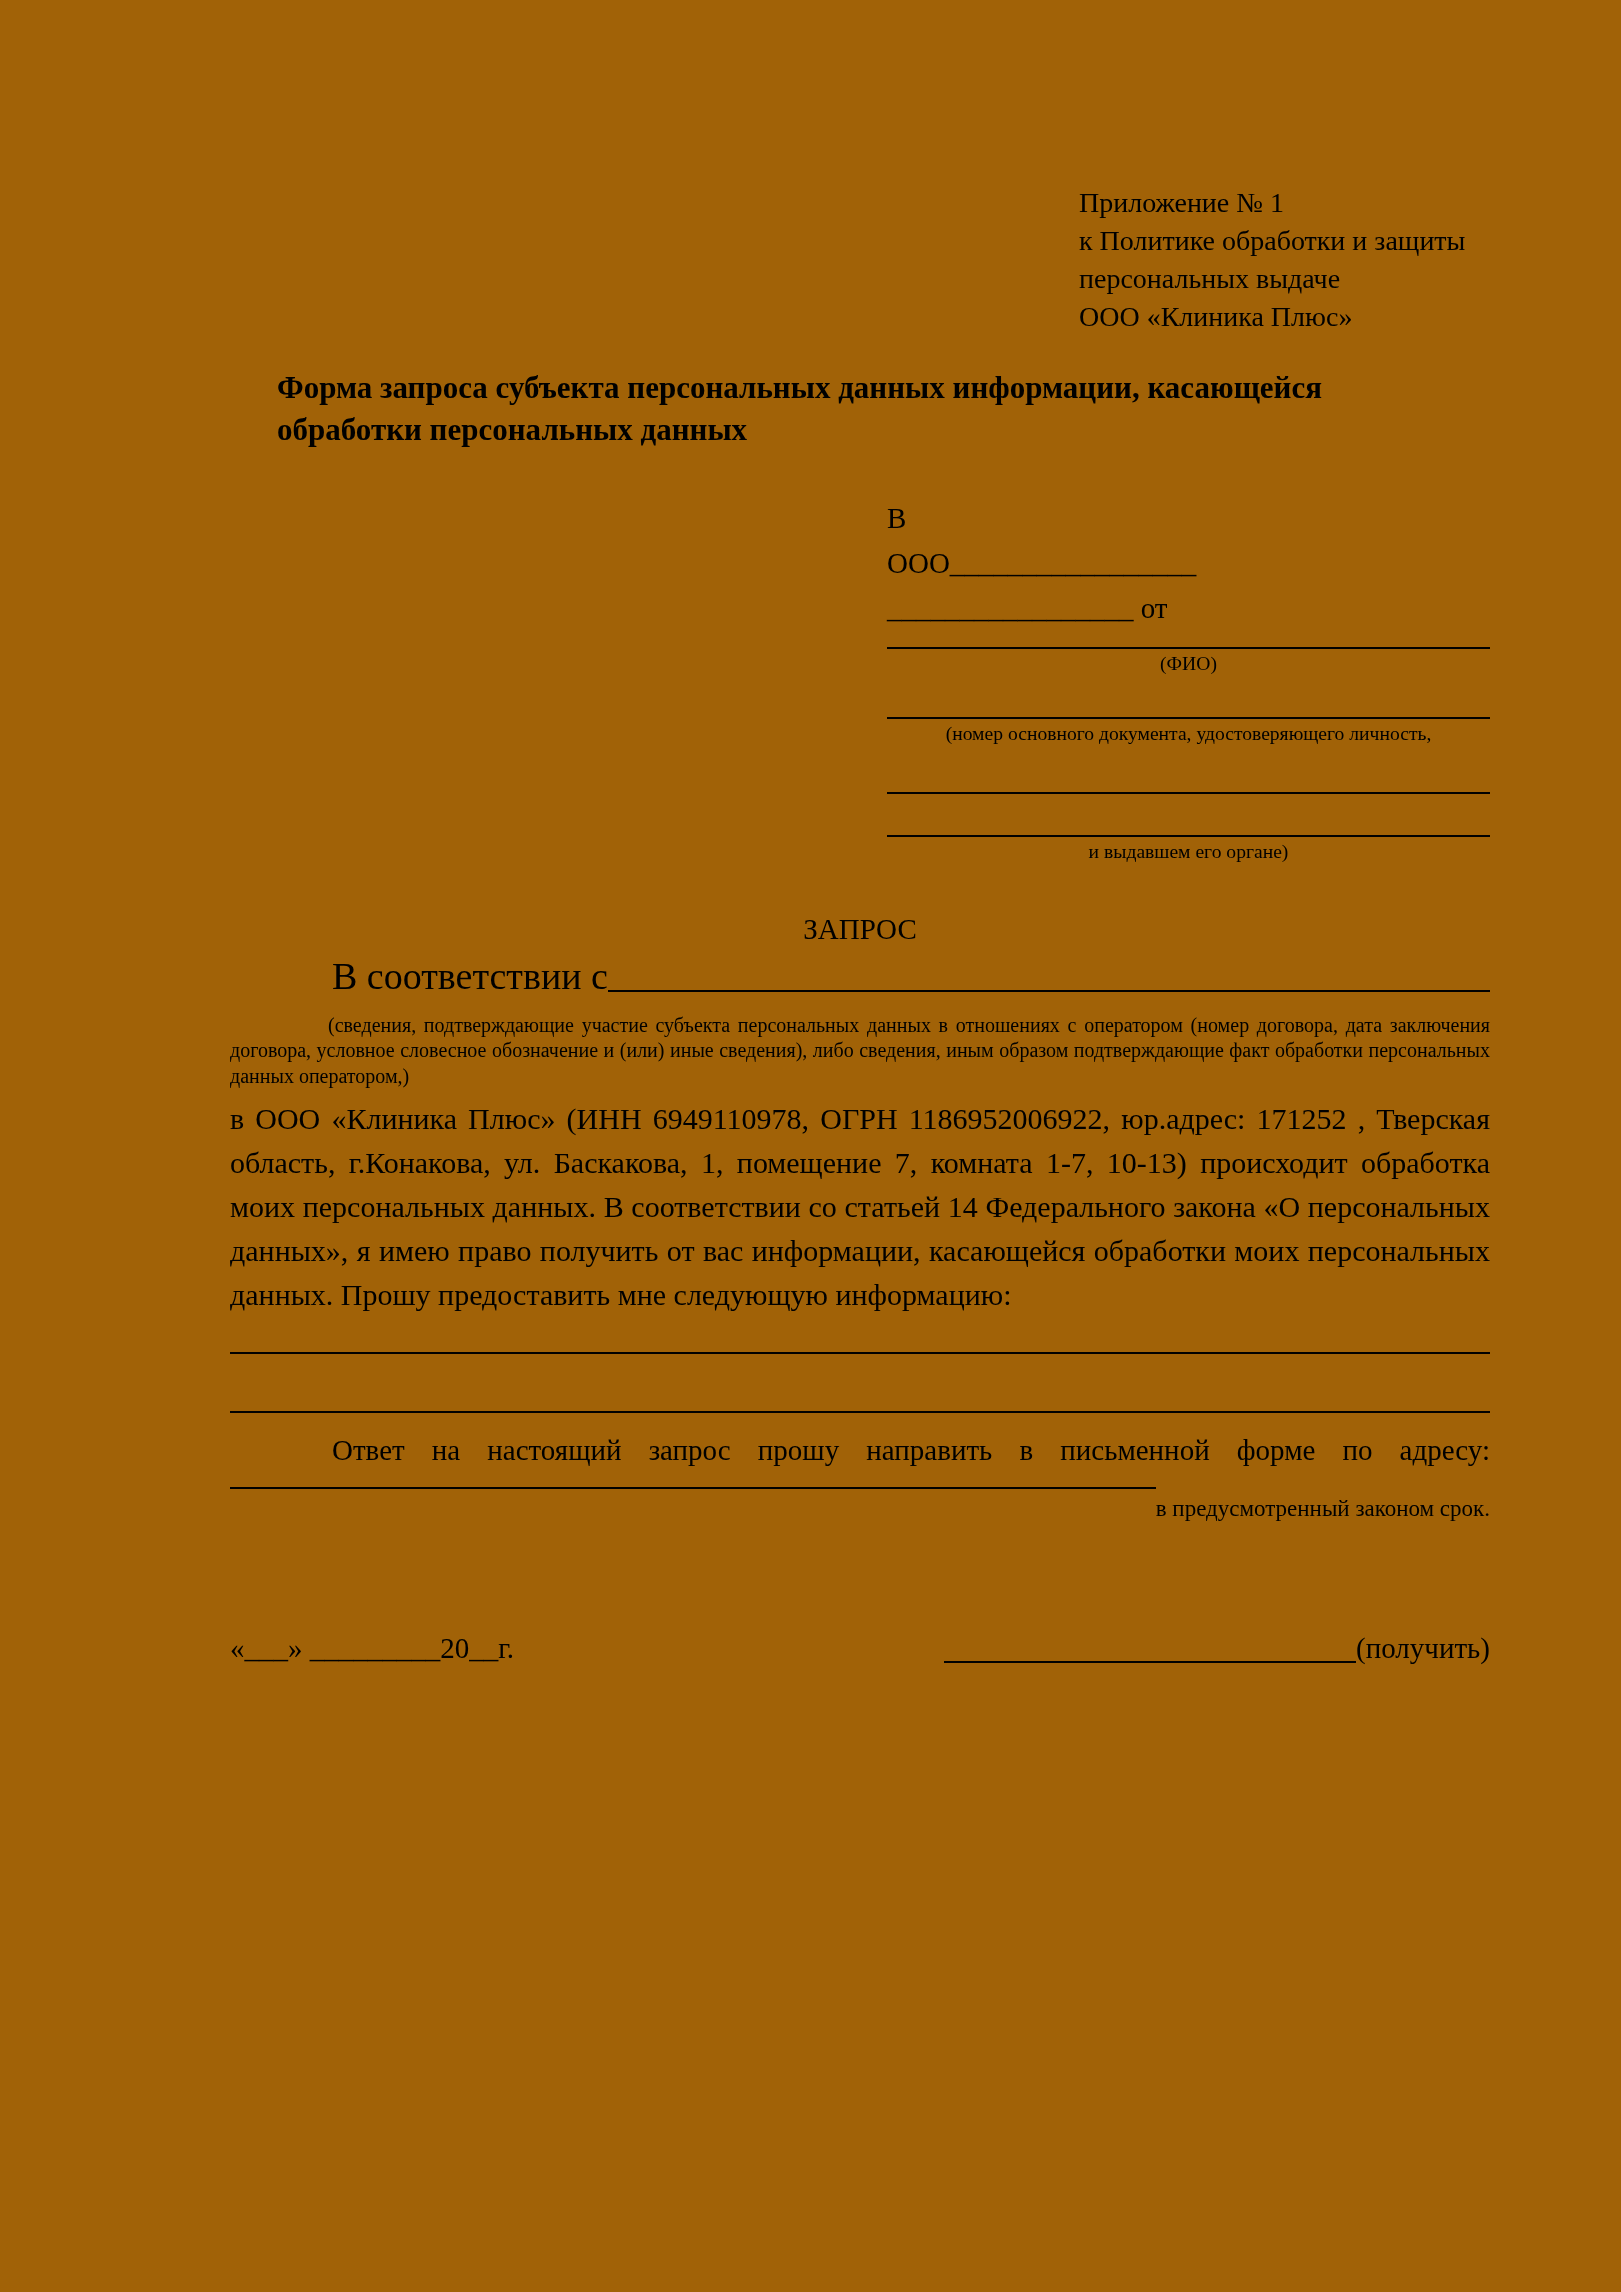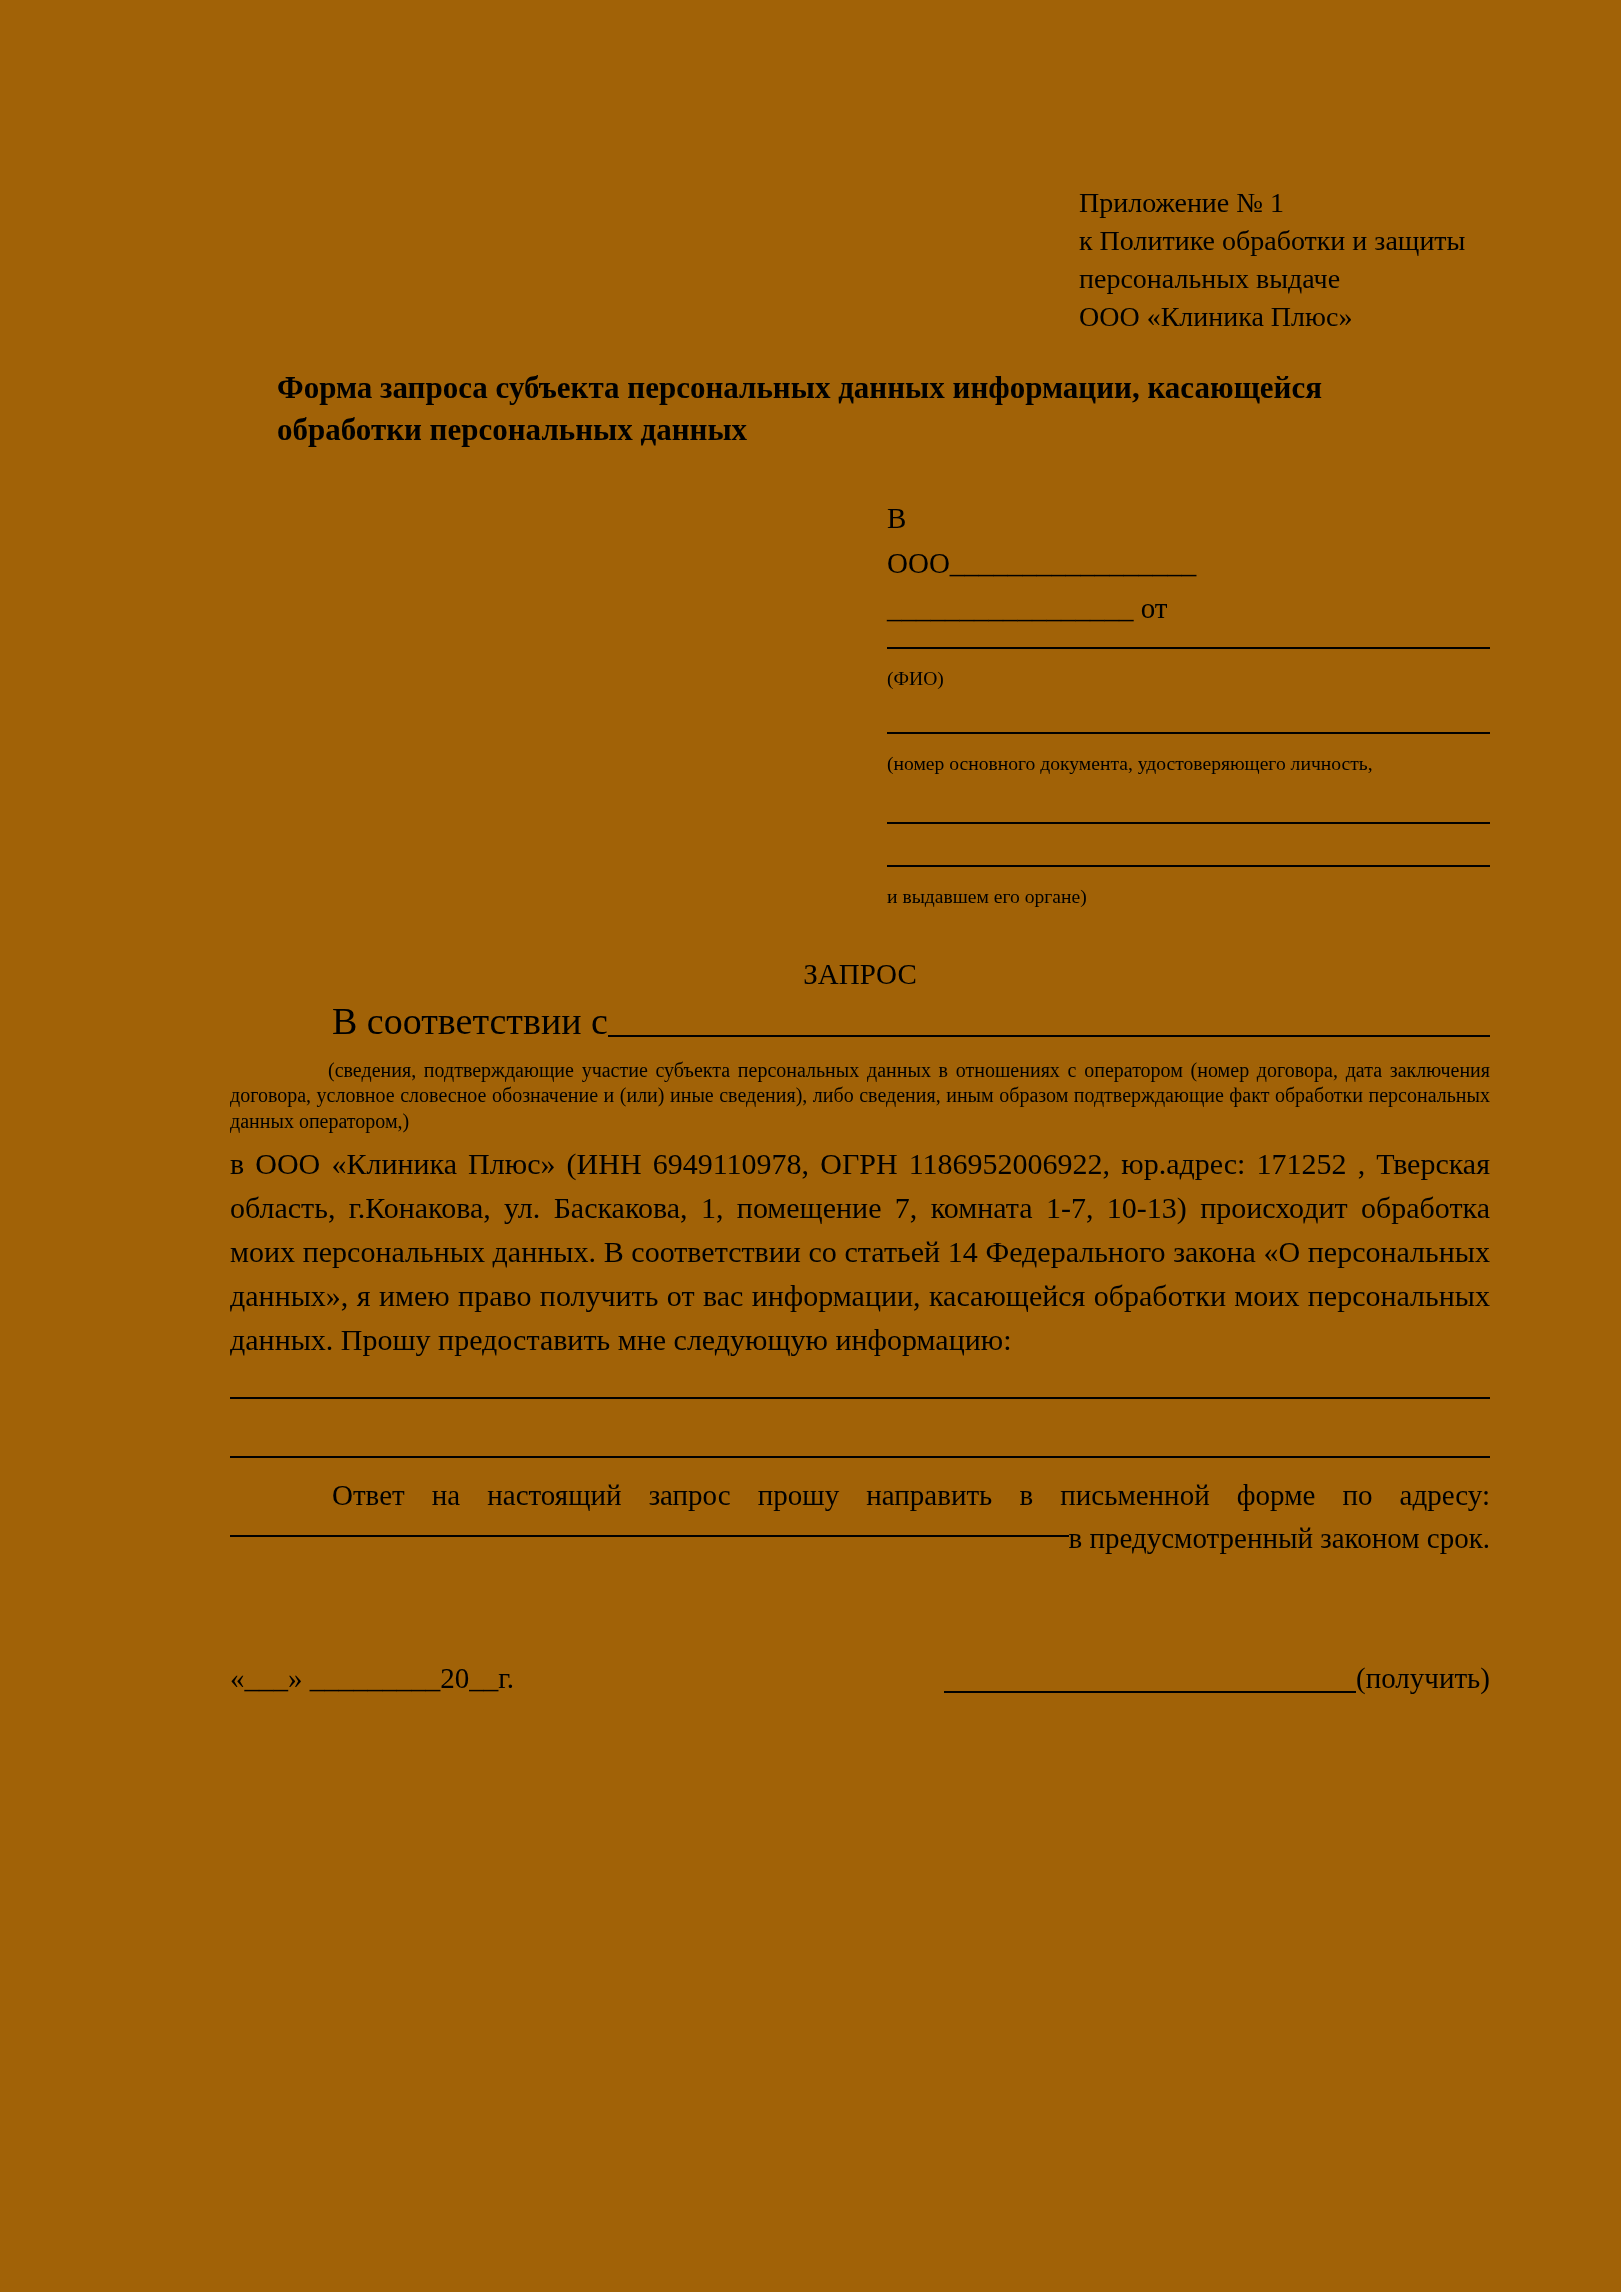--- a/index.html
+++ b/index.html
@@ -48,22 +48,22 @@
     border-bottom: 2.9px solid #000;
     width: 100%;
   }
   .rule.r1 { height: 15.7px; }
   .rule.r2 { height: 41px; }
   .rule.r3 { height: 45px; }
   .rule.r4 { height: 41px; }
   .cap {
     font-size: 19.6px;
     line-height: 24.5px;
-    text-align: left;
-    padding-top: 18px;
+    text-align: center;
+    padding-top: 3px;
   }
 
   
   .zapros {
     margin-top: 47px;
     text-align: center;
     font-size: 29px;
     line-height: 37px;
   }
   .lead {
@@ -103,23 +103,24 @@
   .resp {
     margin: 15.7px 0 0 0;
     font-size: 29px;
     line-height: 43px;
     text-align: justify;
     text-align-last: justify;
     text-indent: 102px;
   }
   .resp2 {
     display: flex;
-    align-items: center;
-    font-size: 29px;
+    align-items: flex-start;
+    font-size: 23px;
     line-height: 43px;
+    margin-top: 15px;
   }
   .resp2 .tail { white-space: nowrap; }
 
   
   .footer {
     margin-top: 98px;
     display: flex;
     justify-content: space-between;
     align-items: flex-end;
     font-size: 29px;

